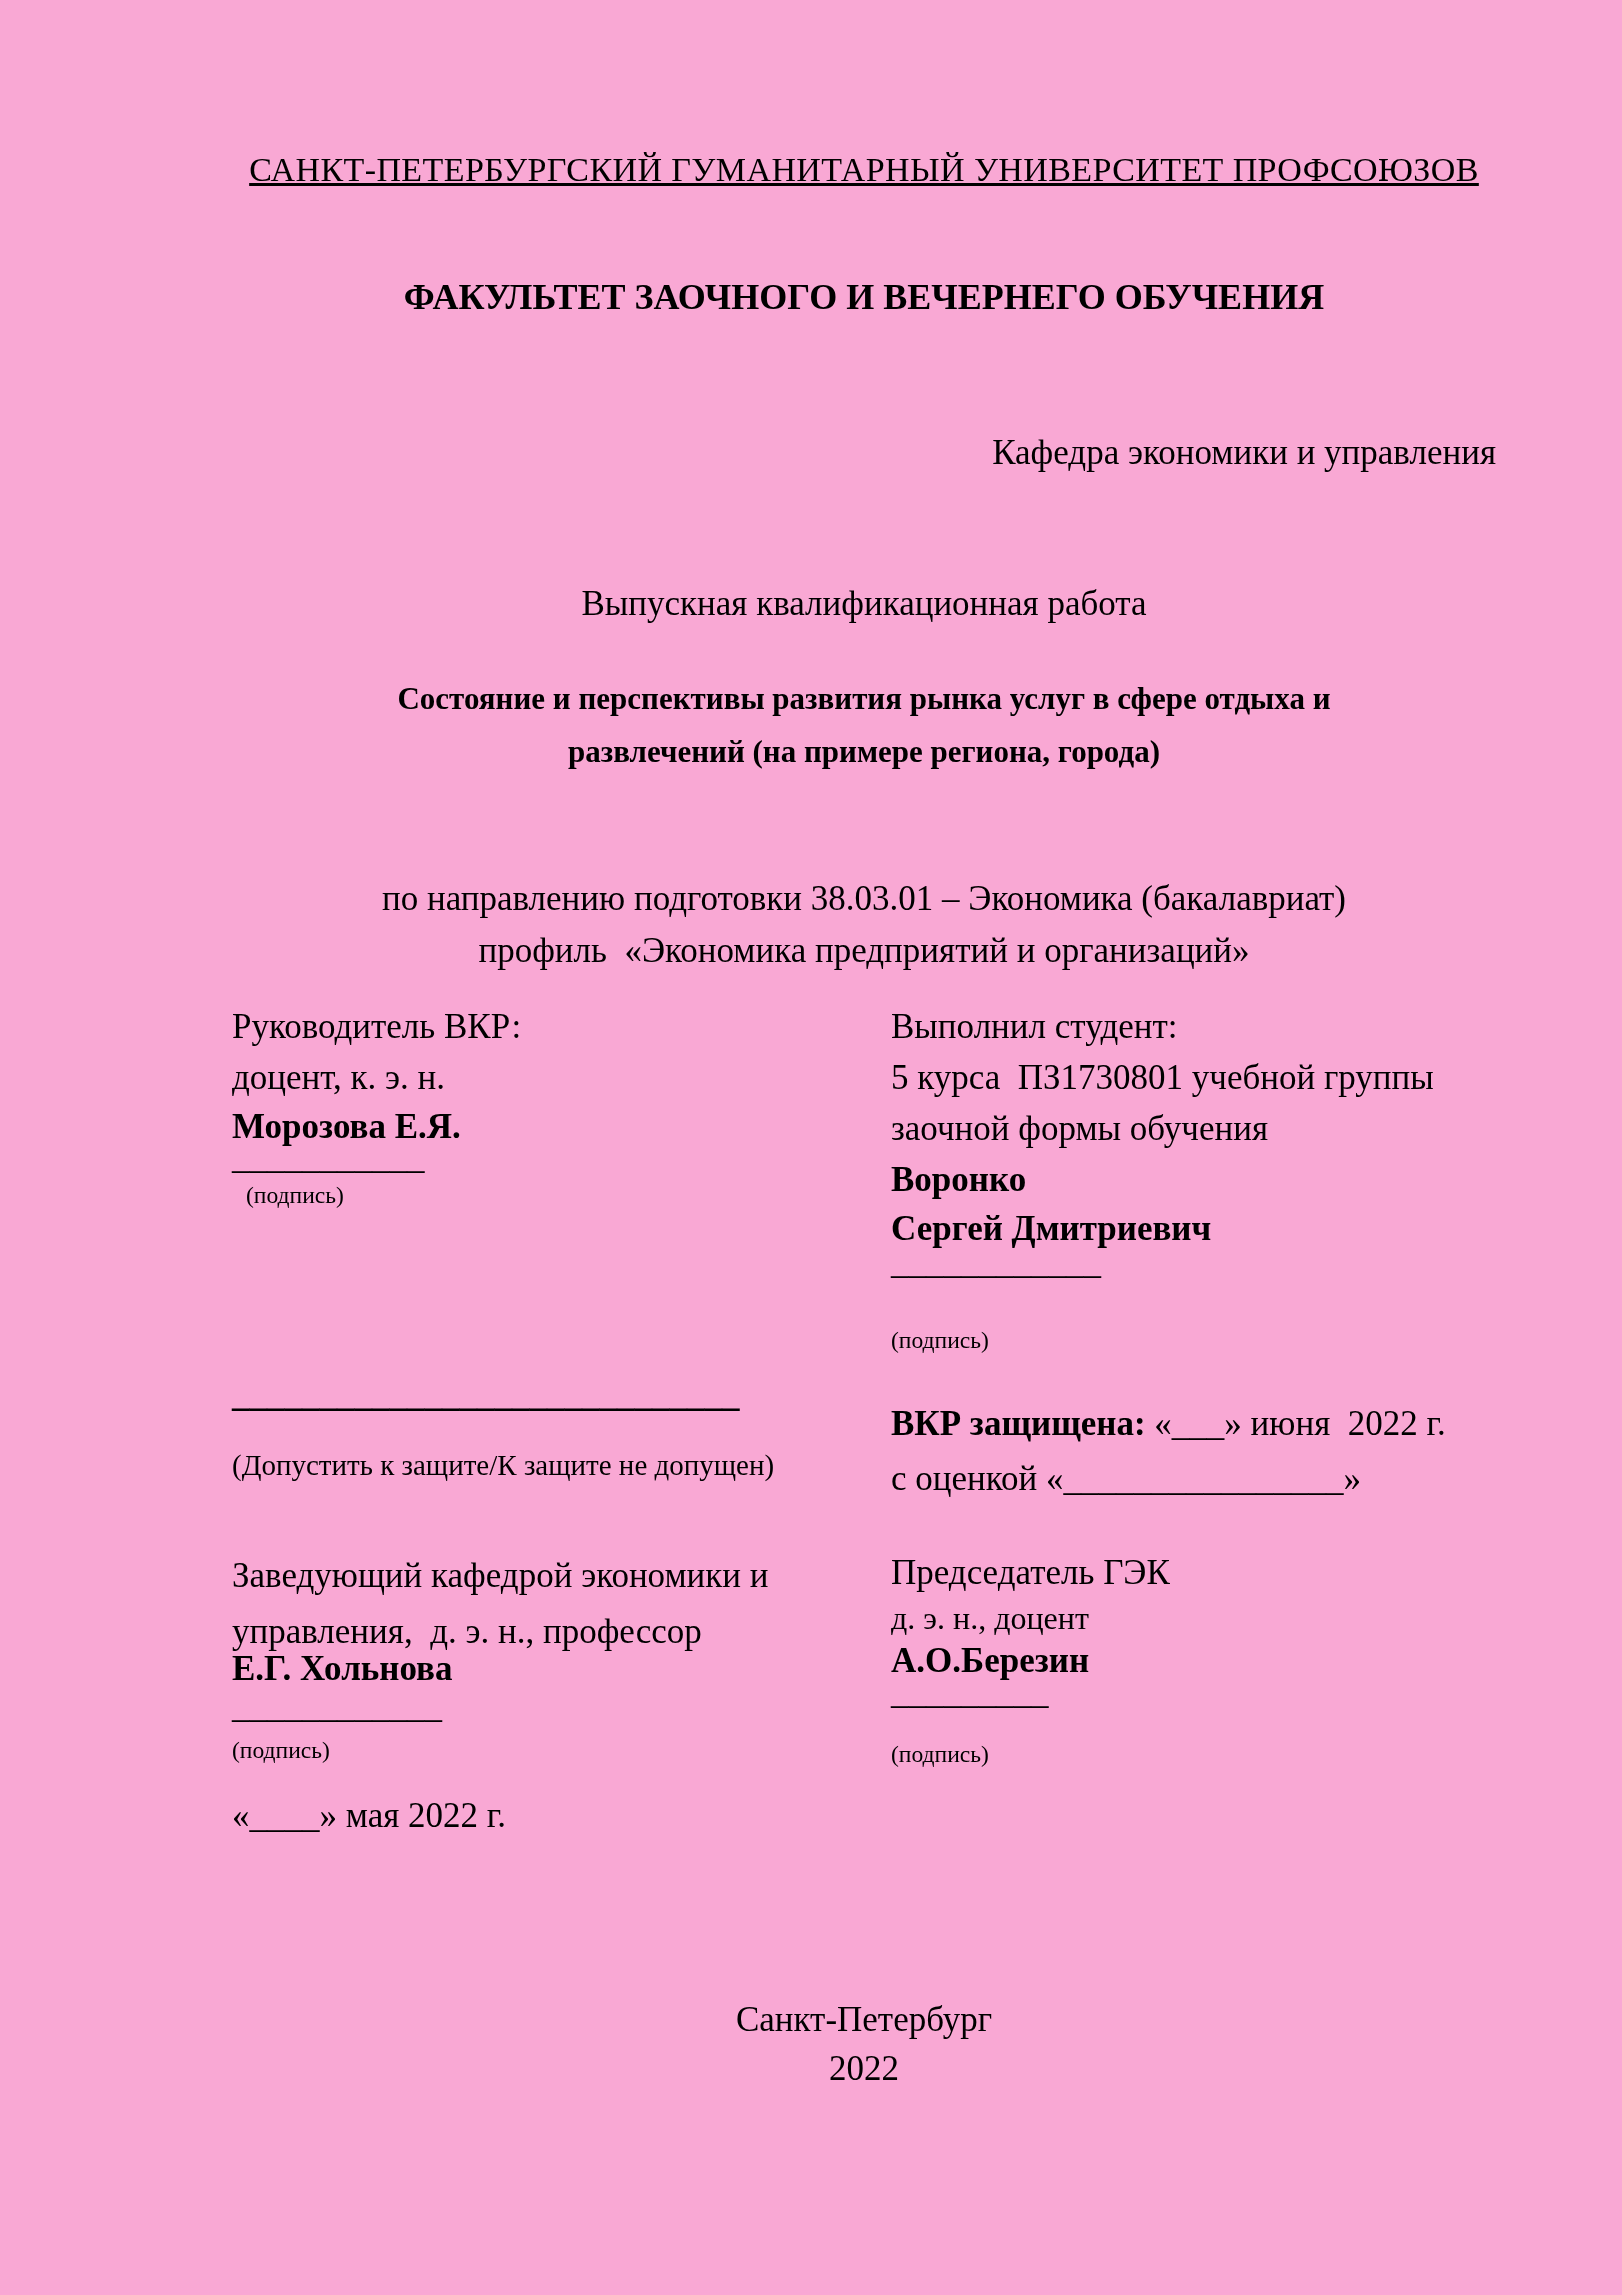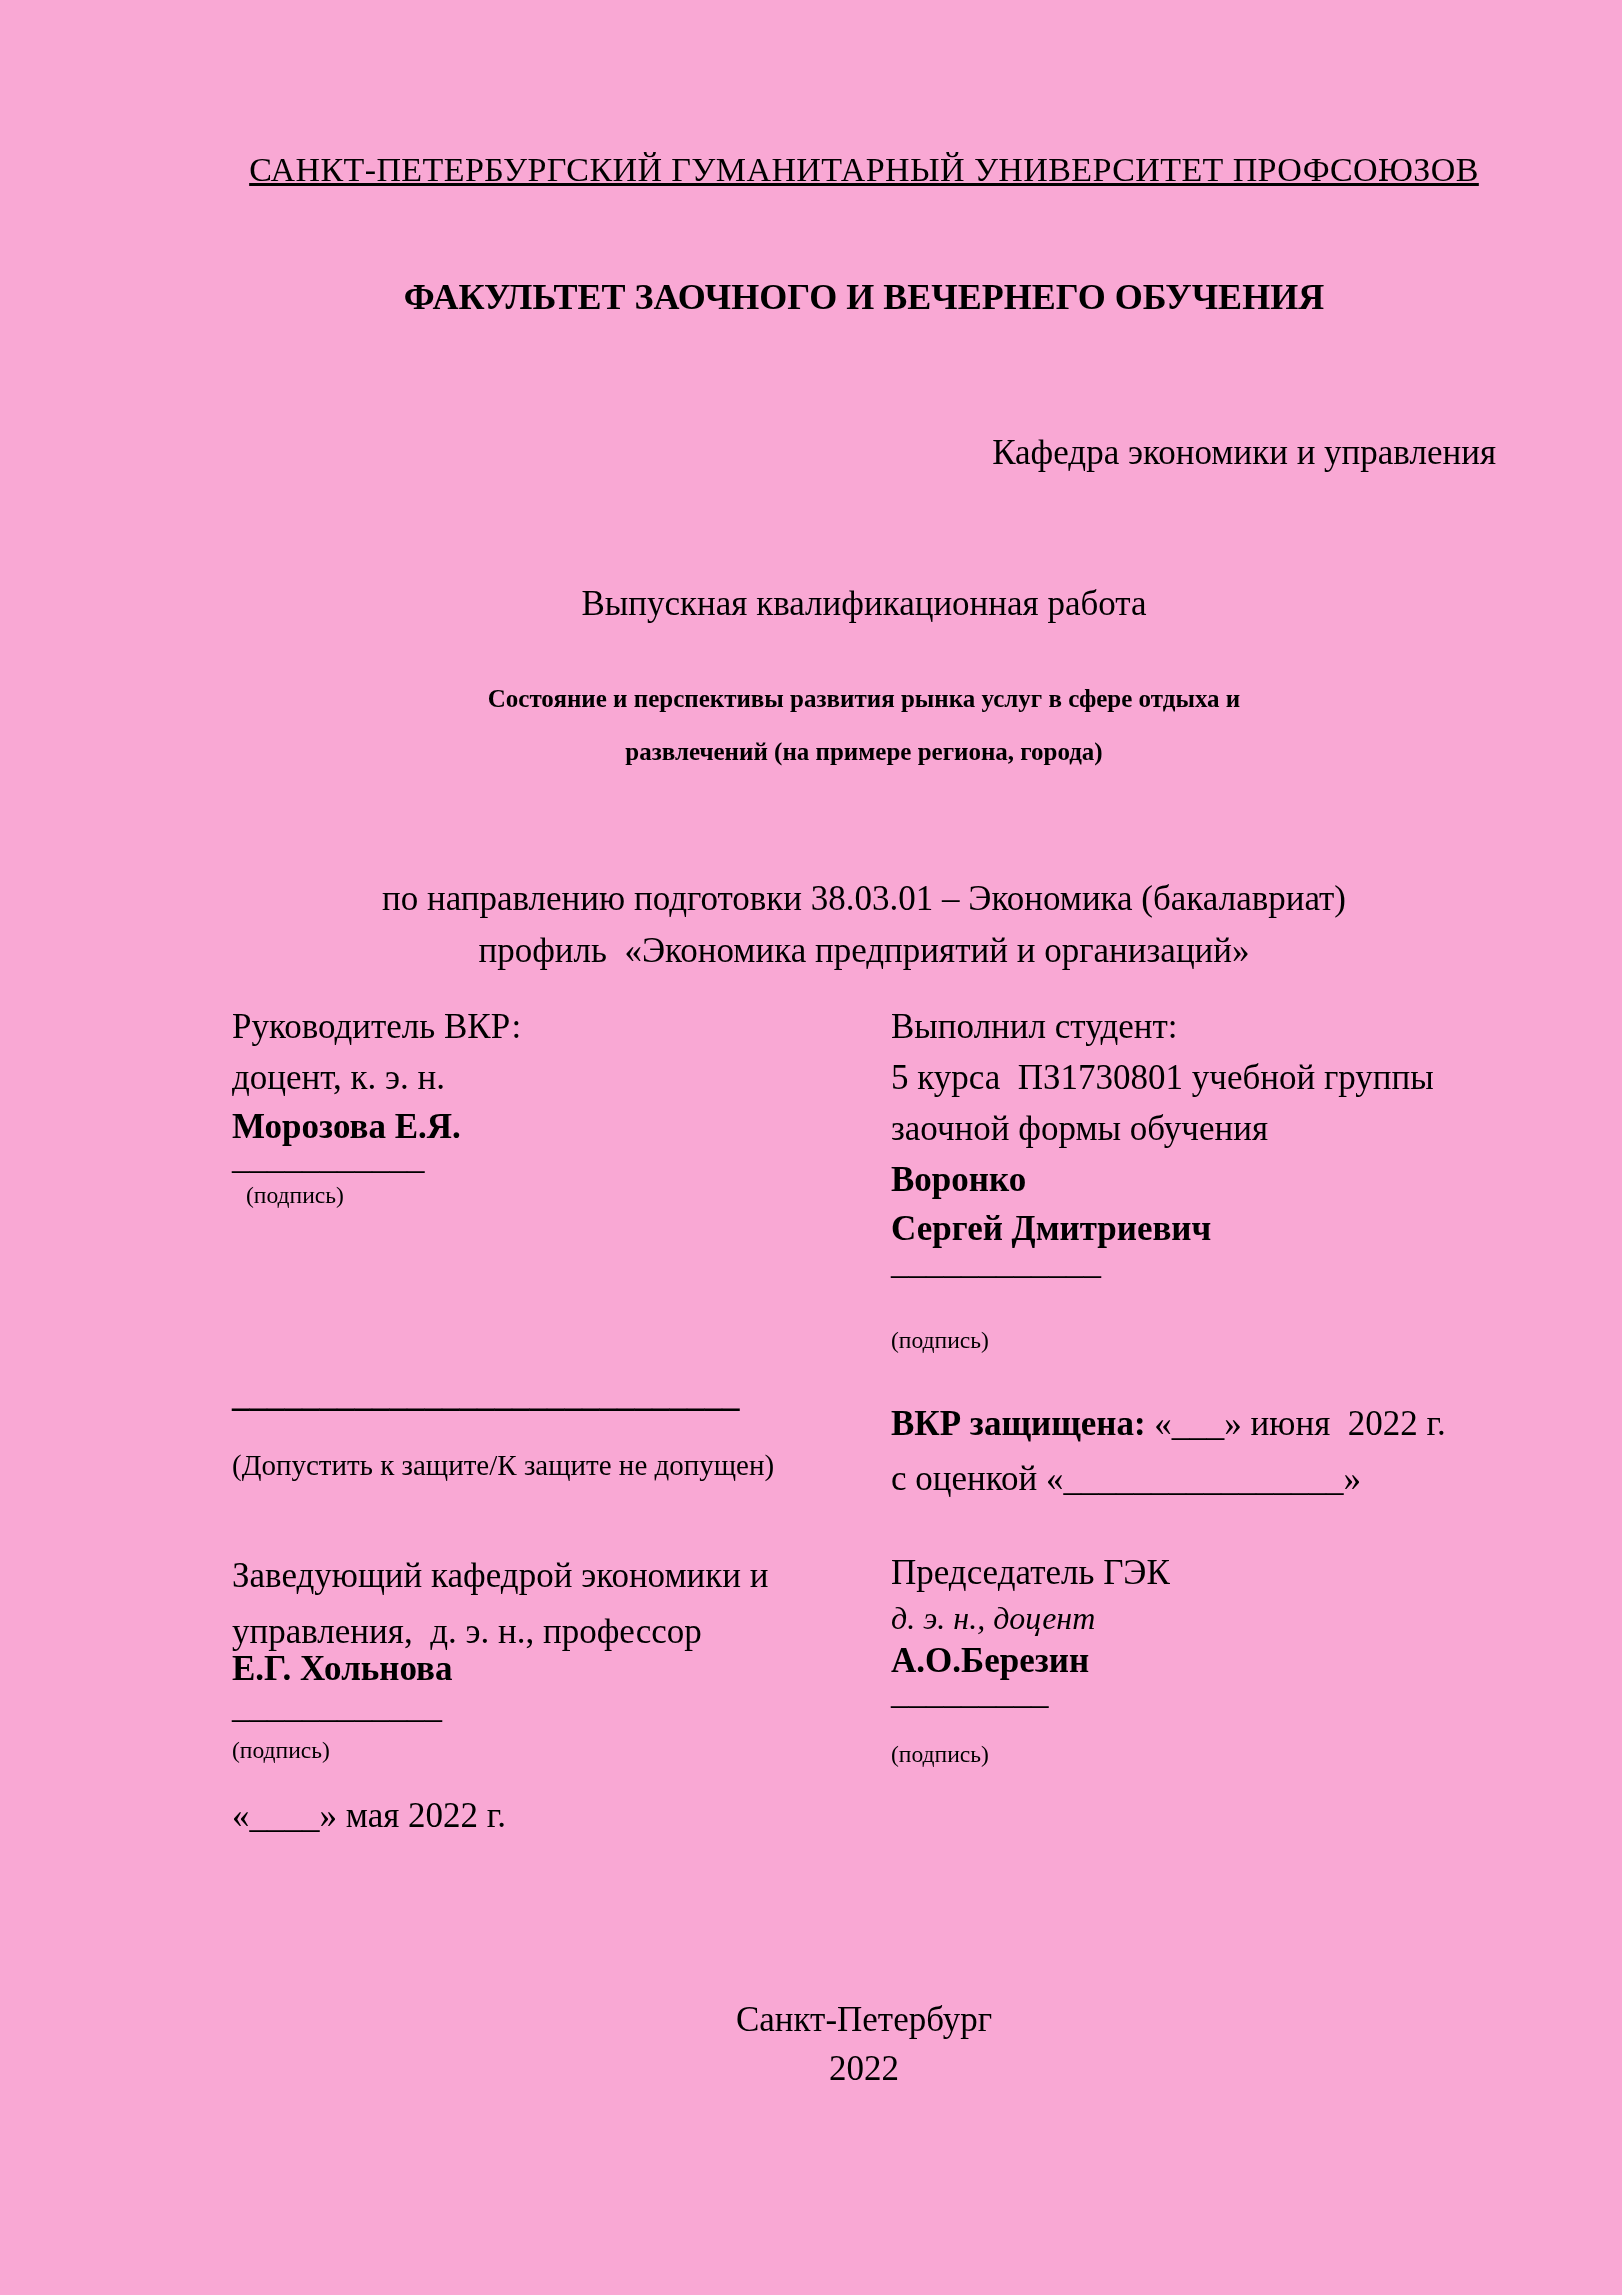--- a/index.html
+++ b/index.html
@@ -12,25 +12,25 @@
     overflow:hidden;
   }
   .abs{position:absolute;white-space:pre-wrap;}
   .center-block{left:232px;width:1264px;text-align:center;}
   .right-align{text-align:right;}
   .lcol{left:232px;width:597px;}
   .rcol{left:891px;width:652px;}
   .u-line{font-size:34px;text-decoration:underline;letter-spacing:0.4px;}
   .f-line{font-size:36px;font-weight:bold;}
   .body-txt{font-size:35px;}
-  .title-txt{font-size:25px;font-weight:bold;line-height:53px;}
+  .title-txt{font-size:31px;font-weight:bold;line-height:53px;}
   .bold{font-weight:bold;}
   .caption{font-size:23.6px;}
   .admission-caption{font-size:29px;}
-  .degree-small{font-size:32px;font-style:italic;}
+  .degree-small{font-size:32px;}
   .two-line{line-height:56px;}
 </style>
 </head>
 <body>
 
 <div class="page">
 
   <div class="abs center-block u-line" style="top:151px;">САНКТ-ПЕТЕРБУРГСКИЙ ГУМАНИТАРНЫЙ УНИВЕРСИТЕТ ПРОФСОЮЗОВ</div>
 
   <div class="abs center-block f-line" style="top:276px;">ФАКУЛЬТЕТ ЗАОЧНОГО И ВЕЧЕРНЕГО ОБУЧЕНИЯ</div>

